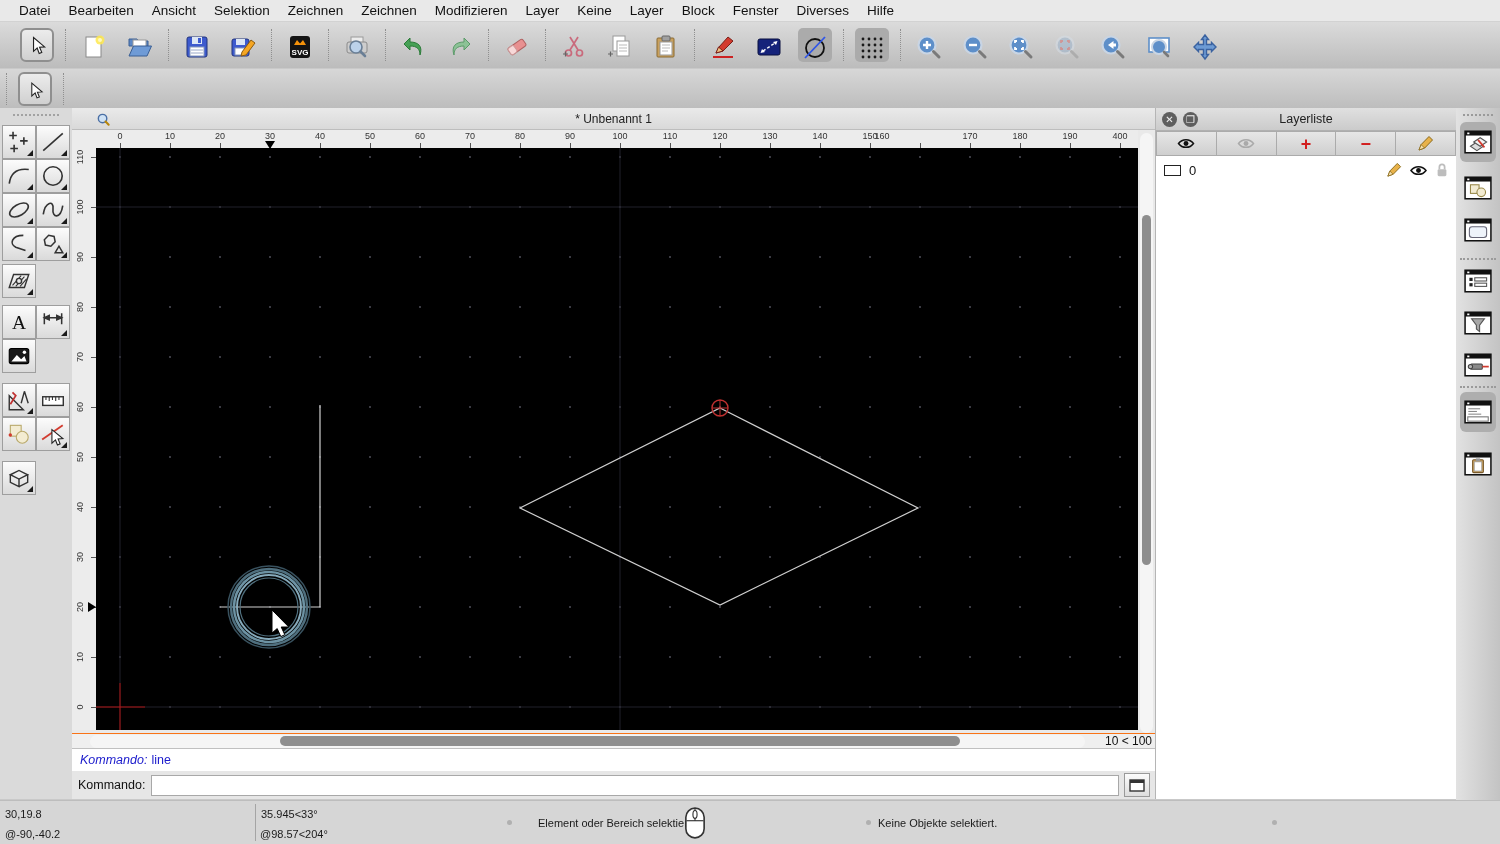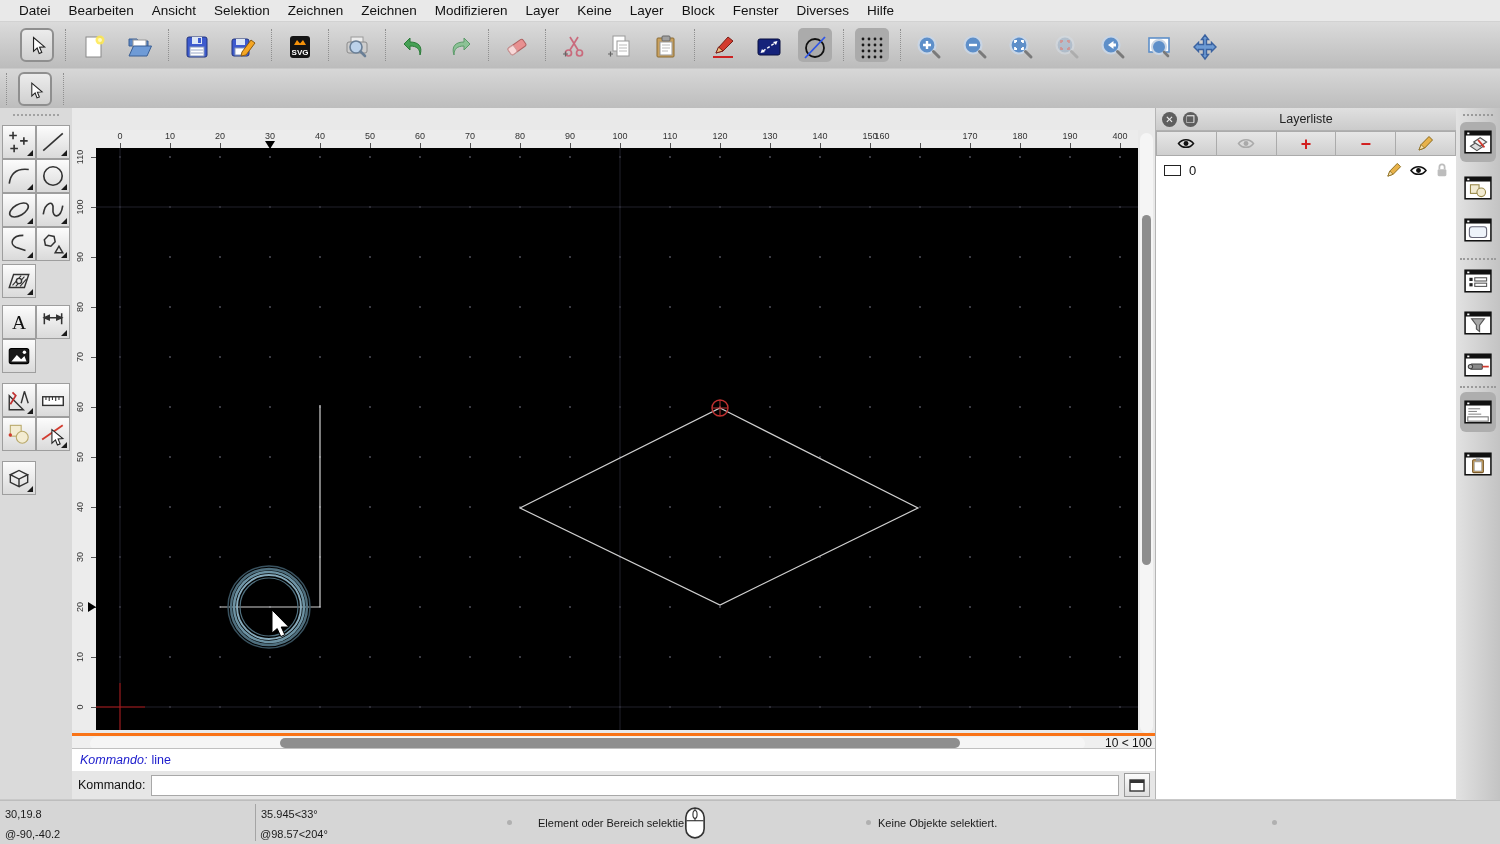--- a/index.html
+++ b/index.html
@@ -41,21 +41,21 @@
 .htick{position:absolute;bottom:0;width:1px;height:5px;background:#555}
 .hmarker{position:absolute;bottom:-1px;width:0;height:0;border-left:5px solid transparent;border-right:5px solid transparent;border-top:8px solid #000}
 .v-ruler{position:absolute;left:0;top:40px;width:24px;height:582px;background:#ececec;font-size:9px;color:#333;overflow:hidden}
 .vnum{position:absolute;left:-6px;width:28px;height:10px;text-align:center;transform:rotate(-90deg);line-height:10px}
 .vtick{position:absolute;right:0;width:5px;height:1px;background:#555}
 .vmarker{position:absolute;right:0;width:0;height:0;border-top:5px solid transparent;border-bottom:5px solid transparent;border-left:8px solid #000}
 .canvas{position:absolute;left:24px;top:40px;width:1042px;height:582px;background-color:#000;background-image:radial-gradient(circle,#3b3b43 1px,transparent 1.4px);background-size:50px 50px;background-position:-1px -16px}
 .canvas svg{position:absolute;left:0;top:0}
 .vscroll{position:absolute;left:1068px;top:25px;width:13px;height:600px;background:#f5f5f5;border-radius:7px}
 .vscroll .handle{position:absolute;left:2px;top:82px;width:9px;height:350px;background:#8e8e8e;border-radius:5px}
-.hscrollrow{position:absolute;left:0;top:625px;width:1083px;height:15px;background:#efefef;border-top:3px solid #f97316}
+.hscrollrow{position:absolute;left:0;top:625px;width:1083px;height:15px;background:#efefef;border-top:1px solid #f97316}
 .hscroll{position:absolute;left:18px;top:1px;width:995px;height:13px;background:#f5f5f5;border-radius:7px}
 .hscroll .handle{position:absolute;left:190px;top:1px;width:680px;height:10px;background:#8e8e8e;border-radius:5px}
 .gridstatus{position:absolute;right:3px;top:0;width:66px;height:14px;font-size:12px;text-align:right;color:#111;line-height:14px}
 .cmdhist{position:absolute;left:0;top:640px;width:1083px;height:23px;background:#fff;border-top:1px solid #c0c0c0;font-size:12.5px;display:flex;align-items:center;padding-left:8px;color:#1a1acc}
 .cmdhist .it{font-style:italic;margin-right:4px}
 .cmdrow{position:absolute;left:0;top:663px;width:1083px;height:28px;background:#e6e6e6;display:flex;align-items:center;font-size:12.5px}
 .cmdrow label{margin:0 6px 0 6px;color:#111}
 .cmdrow input{width:968px;height:21px;border:1px solid #a8a8a8;background:#fff;font:12px "Liberation Sans",sans-serif;padding:0 3px}
 .cmdbtn{margin-left:5px;width:26px;height:24px;border:1px solid #999;background:linear-gradient(#fbfbfb,#ddd);display:flex;align-items:center;justify-content:center}
 
@@ -442,20 +442,29 @@
           <svg width="26" height="26" viewBox="0 0 24 24" fill="none" stroke="#333" stroke-width="1.3">
             <path d="M4 9 L12 5 L20 9 L12 13 Z"></path>
             <path d="M4 9 v7 l8 4 v-7 M20 9 v7 l-8 4"></path>
           </svg>
         </div>
       <div class="pal-btn empty"></div>
     </div>
   </div>
 
   <div class="docwin">
+    <div class="doc-title">
+      <span class="doc-icon">
+        <svg width="15" height="15" viewBox="0 0 16 16">
+            <circle cx="7" cy="7" r="4.5" fill="#cfe2f5" stroke="#4a6fa5" stroke-width="1.5"></circle>
+            <line x1="10.2" y1="10.2" x2="13.5" y2="13.5" stroke="#b8860b" stroke-width="2.2" stroke-linecap="round"></line>
+          </svg>
+      </span>
+      <span>* Unbenannt 1</span>
+    </div>
     <div class="ruler-corner"></div>
     <div class="h-ruler">
         <span class="hnum" style="left: 10px;">0</span>
         <span class="htick" style="left: 24px;"></span>
         <span class="hnum" style="left: 60px;">10</span>
         <span class="htick" style="left: 74px;"></span>
         <span class="hnum" style="left: 110px;">20</span>
         <span class="htick" style="left: 124px;"></span>
         <span class="hnum" style="left: 160px;">30</span>
         <span class="htick" style="left: 174px;"></span>

